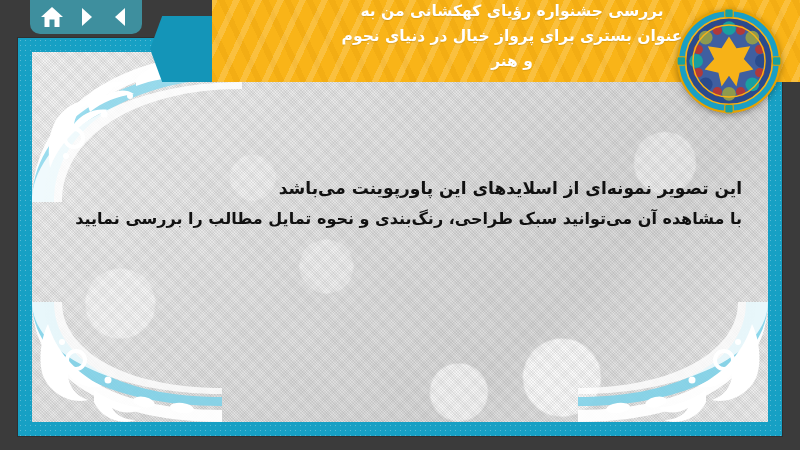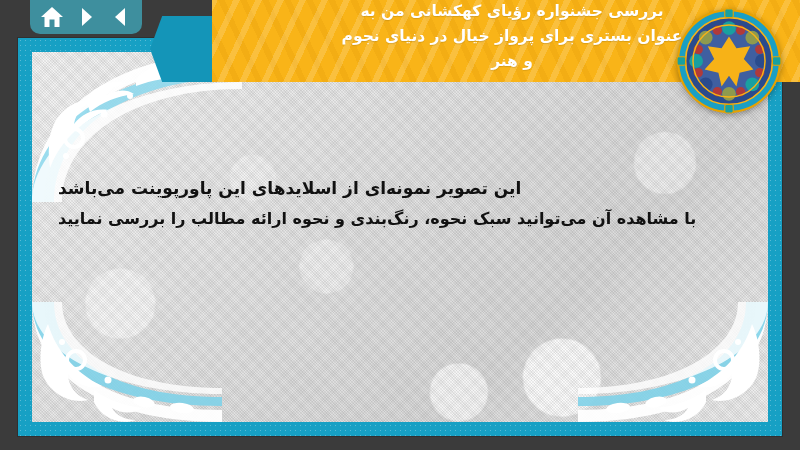--- a/index.html
+++ b/index.html
@@ -89,21 +89,21 @@
 
   
   .medallion{
     position:absolute;right:18px;top:8px;width:106px;height:106px;z-index:35;
     filter:drop-shadow(0 2px 3px rgba(0,0,0,.35));
   }
 
   
   .body-text{
     position:absolute;left:40px;right:40px;top:135px;
-    direction:rtl;text-align:left;color:#111;
+    direction:rtl;text-align:right;color:#111;
     font-size:16px;line-height:1.85;font-weight:700;
     z-index:20;
   }
   .body-text .line{display:block;}
   .body-text .line.l1{font-size:17px;}
 </style>
 </head>
 <body>
 
 <div id="stage">
@@ -159,21 +159,21 @@
           <ellipse cx="112" cy="100" rx="11" ry="5" transform="rotate(12 112 100)"></ellipse>
           <ellipse cx="150" cy="106" rx="12" ry="5" transform="rotate(7 150 106)"></ellipse>
           <circle cx="76" cy="78" r="3.5"></circle>
           <circle cx="30" cy="40" r="3"></circle>
         </g>
       </g>
     </svg>
 
     <div class="body-text">
       <span class="line l1">این تصویر نمونه‌ای از اسلایدهای این پاورپوینت می‌باشد</span>
-      <span class="line">با مشاهده آن می‌توانید سبک نحوه، رنگ‌بندی و نحوه ارائه مطالب را بررسی نمایید</span>
+      <span class="line">با مشاهده آن می‌توانید سبک طراحی، رنگ‌بندی و نحوه تمایل مطالب را بررسی نمایید</span>
     </div>
   </div>
 
   <div class="banner-wrap">
     <div class="pennant"></div>
     <div class="banner">
       <div class="weave"></div>
     </div>
     <div class="title">بررسی جشنواره رؤیای کهکشانی من به
 عنوان بستری برای پرواز خیال در دنیای نجوم

